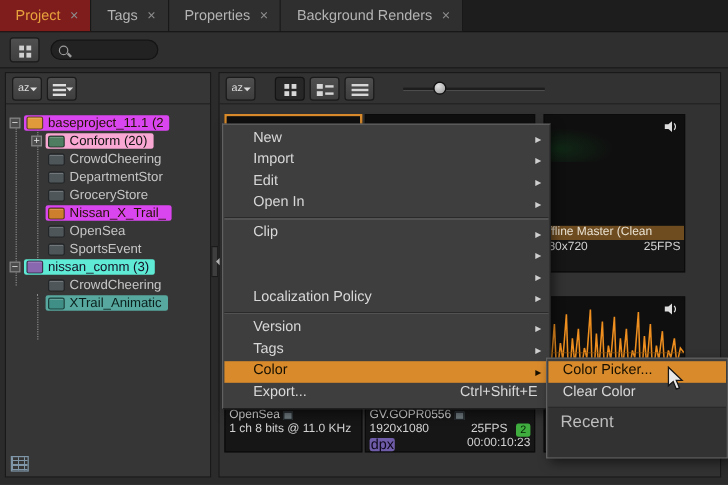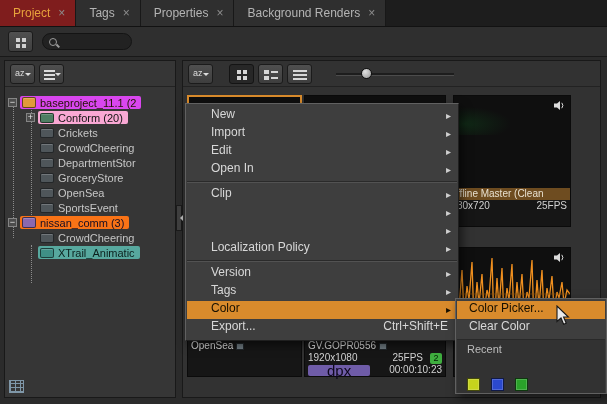--- a/index.html
+++ b/index.html
@@ -41,21 +41,21 @@
 
   
   .tree{position:relative;padding-top:8px;height:calc(100% - 26px)}
   .trow{height:15px;display:flex;align-items:center;position:relative;z-index:1}
   .trow.d0{padding-left:3px}
   .trow.d1{padding-left:21px}
   .twisty{width:9px;height:9px;margin-right:3px;background:#4c4c4c;border:1px solid #858585;color:#e8e8e8;font-size:9px;line-height:7px;text-align:center;flex:none}
   .twisty:empty{visibility:hidden}
   .chip{display:flex;align-items:center;gap:4px;padding:1px 5px 1px 2px;border-radius:2px;height:13px;white-space:nowrap}
   .chipc-orange{background:#d946ef;color:#231302}
-  .chipc-purple{background:#f97316;color:#150d23}
+  .chipc-purple{background:#5eead4;color:#150d23}
   .chipc-teal{background:#57a89e;color:#0b201d}
   .chipc-gray{background:#f9a8d4;color:#131313}
   .chipc-none{color:#c6c6c6}
   .ticon{width:14px;height:10px;border-radius:2px;border:1px solid rgba(0,0,0,.55);box-shadow:inset 0 1px rgba(255,255,255,.2);flex:none;background:#4f565a}
   .icon-project-folder{background:#e09a3a;height:11px}
   .icon-project-folder-purple{background:#8a68b0;height:11px}
   .icon-bin-green{background:#4e7d62}
   .icon-clip{background:#4f565a}
   .icon-clip-orange{background:#cd7f2e}
   .icon-clip-teal{background:#3f8f86}
@@ -71,40 +71,40 @@
   .sel-border{border:2px solid #d98b2c}
   .beach{background:linear-gradient(180deg,#cdd4cd 0%,#bfc9c1 14%,#69806a 20%,#33503c 30%,#2e4a38 36%,#6d8f7c 44%,#a3bba4 52%,#d9cda6 62%,#ccb287 76%,#c0a168 90%,#b2924f 100%)}
   .beach::before{content:"";position:absolute;left:0;top:12%;width:48%;height:30%;background:radial-gradient(ellipse at 18% 60%,rgba(16,42,22,.95),rgba(16,42,22,0) 72%)}
   .darkthumb{background:linear-gradient(180deg,#2a2d26,#191b16)}
   .wave{background:#000}
   .speaker{position:absolute;right:4px;top:4px}
   .cname{font-size:10px;line-height:12px;padding:0 3px;white-space:nowrap;overflow:hidden;color:#dcdcdc;display:flex;align-items:center;gap:3px}
   .cname.named-sel{background:#6e4c20;color:#e8e0d0}
   .cline{font-size:10px;line-height:12px;padding:0 3px;display:flex;align-items:center;gap:3px;color:#d2d2d2;white-space:nowrap}
   .cline .right{margin-left:auto}
-  .fmt-chip{font-size:15px;line-height:11px;padding:0 19px;border-radius:2px;color:#0e081c}
+  .fmt-chip{font-size:12px;line-height:11px;padding:0 1px;border-radius:2px;color:#0e081c}
   .badge{width:12px;height:11px;font-size:9px;line-height:11px;text-align:center;border-radius:2px;color:#042104;margin-left:4px}
   .codec-frag{width:7px;height:9px;border-radius:1px;flex:none}
   .media-ind{width:8px;height:7px;background:#6e7a80;border:1px solid #20262a;flex:none}
 
   
   .menu{position:absolute;left:185px;top:103px;width:274px;background:#3e3e3e;border:1px solid #616161;border-right-color:#1f1f1f;border-bottom-color:#1f1f1f;box-shadow:3px 4px 9px rgba(0,0,0,.55);padding:3px 1px;z-index:10}
   .mi{height:18px;display:flex;align-items:flex-start;padding:0 9px 0 24px;font-size:12px;color:#d8d8d8;position:relative}
   .mi.hl-true{background:#d98b2c;color:#171000}
   .mi-shortcut{margin-left:auto;padding-left:18px}
   .mi-arrow{position:absolute;right:6px;top:3px;font-size:10px;color:#cfcfcf;visibility:hidden}
   .mi-arrow.arrow-true{visibility:visible}
   .mi.hl-true .mi-arrow{color:#171000}
   .mi.mi-separator{height:7px;padding:0;background:linear-gradient(transparent 2px,#2a2a2a 2px,#2a2a2a 3px,#525252 3px,#525252 4px,transparent 4px)}
 
   
-  .submenu{position:absolute;left:455px;top:298px;width:152px;height:96px;background:#3e3e3e;border:1px solid #616161;box-shadow:3px 4px 9px rgba(0,0,0,.55);padding:2px 1px;z-index:11;overflow:hidden}
+  .submenu{position:absolute;left:455px;top:298px;width:152px;height:84px;background:#3e3e3e;border:1px solid #616161;box-shadow:3px 4px 9px rgba(0,0,0,.55);padding:2px 1px;z-index:11;overflow:hidden}
   .submenu .mi{padding:0 8px 0 12px}
   .recent{background:#323232;border-top:1px solid #292929;margin-top:2px;padding:3px 10px 6px;height:64px}
-  .recent-label{font-size:11px;color:#bdbdbd;margin-bottom:23px}
+  .recent-label{font-size:14px;color:#bdbdbd;margin-bottom:23px}
   .swatch-grid{display:grid;grid-template-columns:repeat(4,13px);grid-auto-rows:13px;gap:5px 11px}
   .swatch{width:13px;height:13px;border:1px solid rgba(0,0,0,.65);box-shadow:inset 0 0 0 1px rgba(255,255,255,.18)}
   .r1{grid-row:1}.r2{grid-row:2}.c1{grid-column:1}.c2{grid-column:2}.c3{grid-column:3}.c4{grid-column:4}
 
   .cursor{position:absolute;left:556px;top:305px;z-index:20;pointer-events:none}
 </style>
 </head>
 <body>
 
 <div class="window">
@@ -160,27 +160,20 @@
         </div>
 
         <div class="trow d1">
           <span class="twisty">+</span>
           <span class="chip chipc-gray">
             <span class="ticon icon-bin-green"></span>
             <span class="tlabel">Conform (20)</span>
           </span>
         </div>
 
-        <div class="trow d1">
-          <span class="twisty"></span>
-          <span class="chip chipc-none">
-            <span class="ticon icon-clip"></span>
-            <span class="tlabel">Crickets</span>
-          </span>
-        </div>
 
         <div class="trow d1">
           <span class="twisty"></span>
           <span class="chip chipc-none">
             <span class="ticon icon-clip"></span>
             <span class="tlabel">CrowdCheering</span>
           </span>
         </div>
 
         <div class="trow d1">
@@ -192,20 +185,27 @@
         </div>
 
         <div class="trow d1">
           <span class="twisty"></span>
           <span class="chip chipc-none">
             <span class="ticon icon-clip"></span>
             <span class="tlabel">GroceryStore</span>
           </span>
         </div>
 
+        <div class="trow d1">
+          <span class="twisty"></span>
+          <span class="chip chipc-orange">
+            <span class="ticon icon-clip-orange"></span>
+            <span class="tlabel">Nissan_X_Trail_</span>
+          </span>
+        </div>
 
         <div class="trow d1">
           <span class="twisty"></span>
           <span class="chip chipc-none">
             <span class="ticon icon-clip"></span>
             <span class="tlabel">OpenSea</span>
           </span>
         </div>
 
         <div class="trow d1">
@@ -278,20 +278,23 @@
         <span class="right">25FPS</span>
       </div>
     </div>
 
     <div class="card" style="left:4px;top:186px;width:115px;height:130px">
       <div class="thumb wave"></div>
       <div class="cname">
         <span>OpenSea</span>
         <span class="media-ind"></span>
       </div>
+      <div class="cline">
+        <span>1 ch 8 bits @ 11.0 KHz</span>
+      </div>
     </div>
     <div class="card" style="left:121px;top:186px;width:142px;height:130px">
       <div class="thumb darkthumb"></div>
       <div class="cname">
         <span>GV.GOPR0556</span>
         <span class="media-ind"></span>
       </div>
       <div class="cline">
         <span>1920x1080</span>
         <span class="right">25FPS</span>

